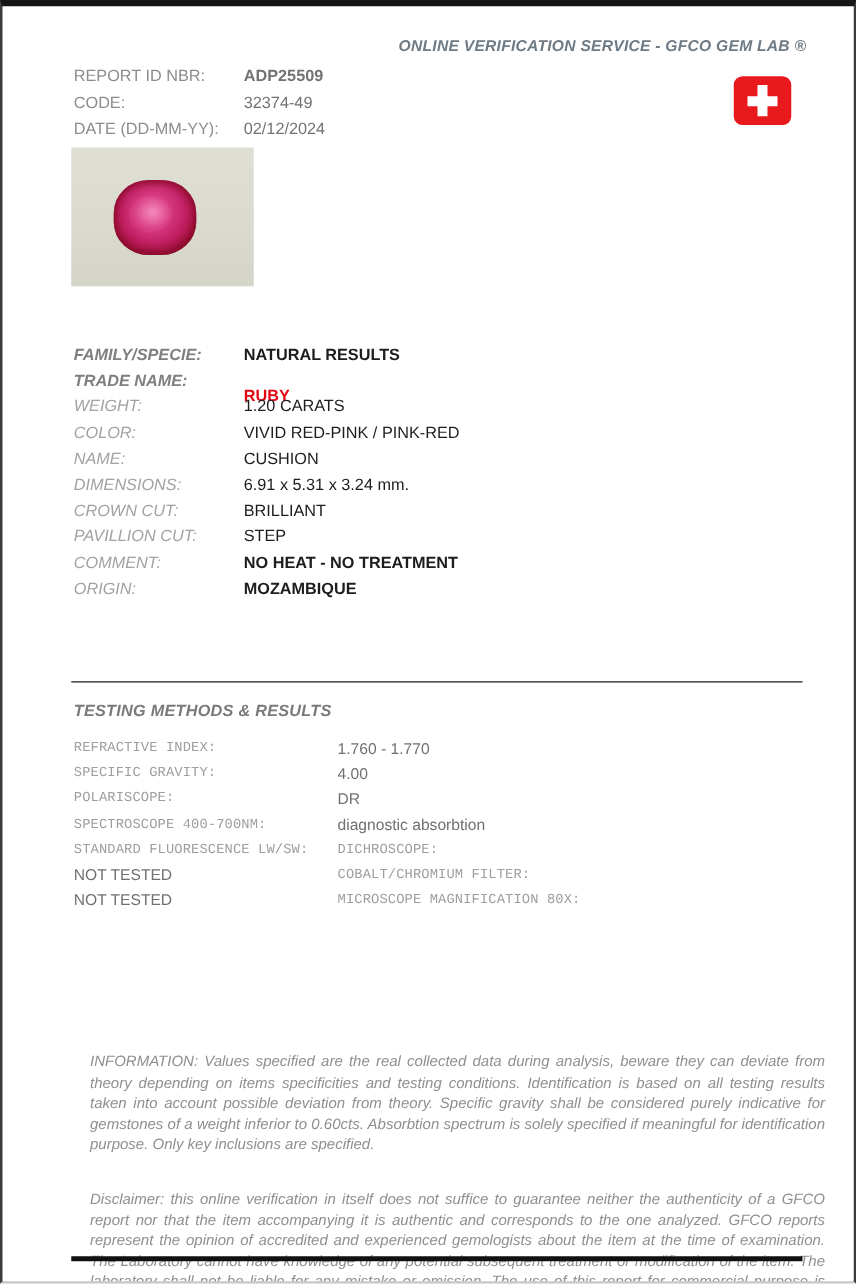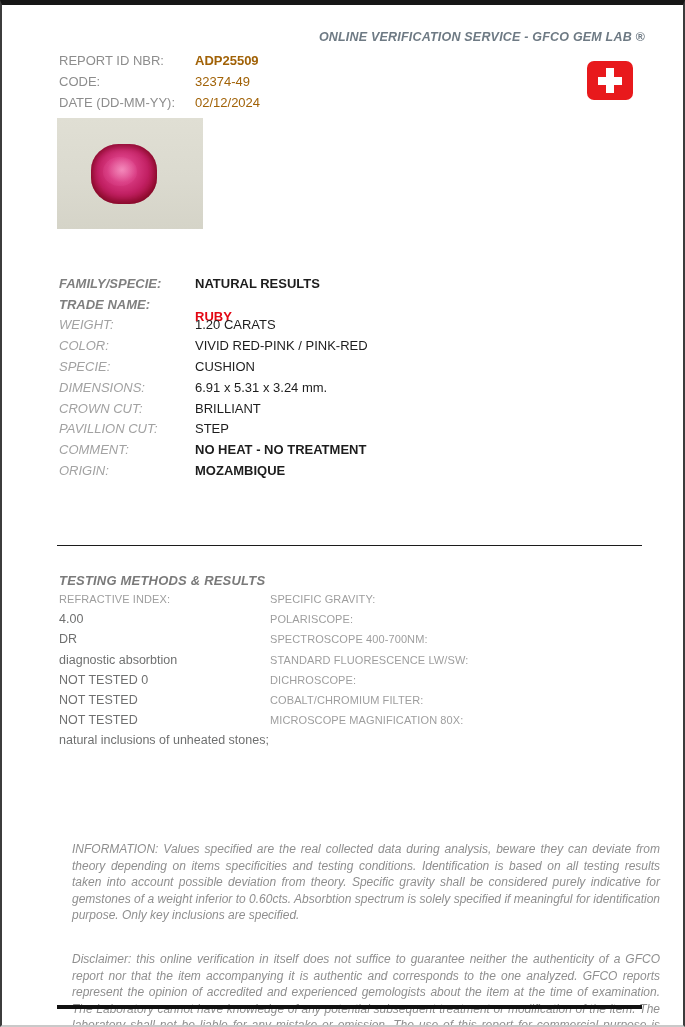--- a/index.html
+++ b/index.html
@@ -32,21 +32,21 @@
   .header-meta {
     position: absolute;
     left: 57px;
     top: 45px;
     display: grid;
     grid-template-columns: 136px auto;
     grid-auto-rows: 21px;
     align-items: center;
   }
   .header-meta .lbl { font-size: 13px; color: #8d8d8d; }
-  .header-meta .val { font-size: 13px; color: #a16207; }
+  .header-meta .val { font-size: 13px; color: #737373; }
   .header-meta .val.bold { font-weight: bold; }
 
   .swiss-flag {
     position: absolute;
     left: 585px;
     top: 56px;
     width: 46px;
     height: 39px;
     background: #e8191c;
     border-radius: 7px;
@@ -108,37 +108,37 @@
     position: absolute;
     left: 55px;
     top: 540px;
     width: 585px;
     height: 0;
     border-top: 1.5px solid #1c1c1c;
   }
   .testing-heading {
     position: absolute;
     left: 57px;
-    top: 568px;
+    top: 556px;
     font-size: 13px;
     font-weight: bold;
     font-style: italic;
     color: #7a7a7a;
     letter-spacing: 0.2px;
   }
   .testing {
     position: absolute;
     left: 57px;
     top: 584px;
     display: grid;
     grid-template-columns: 211px auto;
     grid-auto-rows: 20.2px;
     align-items: center;
   }
-  .testing .lbl { font-size: 11px; color: #9e9e9e; letter-spacing: 0.1px; }
+  .testing .lbl { font-size: 11px; color: #9e9e9e; letter-spacing: 0.1px; font-family: Liberation Mono, monospace; }
   .testing .val { font-size: 12.5px; color: #6f7070; }
 
   
   .para {
     position: absolute;
     left: 70px;
     width: 588px;
     font-size: 12px;
     font-style: italic;
     color: #8f8f8f;
@@ -184,53 +184,52 @@
 
   <div class="identity">
     <span class="lbl strong">FAMILY/SPECIE:</span>
     <span class="val bold">NATURAL RESULTS</span>
     <span class="lbl strong">TRADE NAME:</span>
     <span class="val red">RUBY</span>
     <span class="lbl">WEIGHT:</span>
     <span class="val">1.20 CARATS</span>
     <span class="lbl">COLOR:</span>
     <span class="val">VIVID RED-PINK / PINK-RED</span>
-    <span class="lbl">SPECIE:</span>
+    <span class="lbl">NAME:</span>
     <span class="val">CUSHION</span>
     <span class="lbl">DIMENSIONS:</span>
     <span class="val">6.91 x 5.31 x 3.24 mm.</span>
     <span class="lbl">CROWN CUT:</span>
     <span class="val">BRILLIANT</span>
     <span class="lbl">PAVILLION CUT:</span>
     <span class="val">STEP</span>
     <span class="lbl">COMMENT:</span>
     <span class="val bold">NO HEAT - NO TREATMENT</span>
     <span class="lbl">ORIGIN:</span>
     <span class="val bold">MOZAMBIQUE</span>
   </div>
 
   <div class="divider"></div>
   <div class="testing-heading">TESTING METHODS &amp; RESULTS</div>
 
   <div class="testing">
     <span class="lbl">REFRACTIVE INDEX:</span>
+    <span class="val">1.760 - 1.770</span>
     <span class="lbl">SPECIFIC GRAVITY:</span>
     <span class="val">4.00</span>
     <span class="lbl">POLARISCOPE:</span>
     <span class="val">DR</span>
     <span class="lbl">SPECTROSCOPE 400-700NM:</span>
     <span class="val">diagnostic absorbtion</span>
     <span class="lbl">STANDARD FLUORESCENCE LW/SW:</span>
-    <span class="val">NOT TESTED 0</span>
     <span class="lbl">DICHROSCOPE:</span>
     <span class="val">NOT TESTED</span>
     <span class="lbl">COBALT/CHROMIUM FILTER:</span>
     <span class="val">NOT TESTED</span>
     <span class="lbl">MICROSCOPE MAGNIFICATION 80X:</span>
-    <span class="val">natural inclusions of unheated stones;</span>
   </div>
 
   <p class="para information">INFORMATION: Values specified are the real collected data during analysis, beware they can deviate from theory depending on items specificities and testing conditions. Identification is based on all testing results taken into account possible deviation from theory. Specific gravity shall be considered purely indicative for gemstones of a weight inferior to 0.60cts. Absorbtion spectrum is solely specified if meaningful for identification purpose. Only key inclusions are specified.</p>
   <p class="para disclaimer">Disclaimer: this online verification in itself does not suffice to guarantee neither the authenticity of a GFCO report nor that the item accompanying it is authentic and corresponds to the one analyzed. GFCO reports represent the opinion of accredited and experienced gemologists about the item at the time of examination. The Laboratory cannot have knowledge of any potential subsequent treatment or modification of the item. The laboratory shall not be liable for any mistake or omission. The use of this report for commercial purpose is solely under the responsibility of the trader.</p>
 
   <div class="bottom-rule"></div>
 
 </div>
 
 </body></html>

